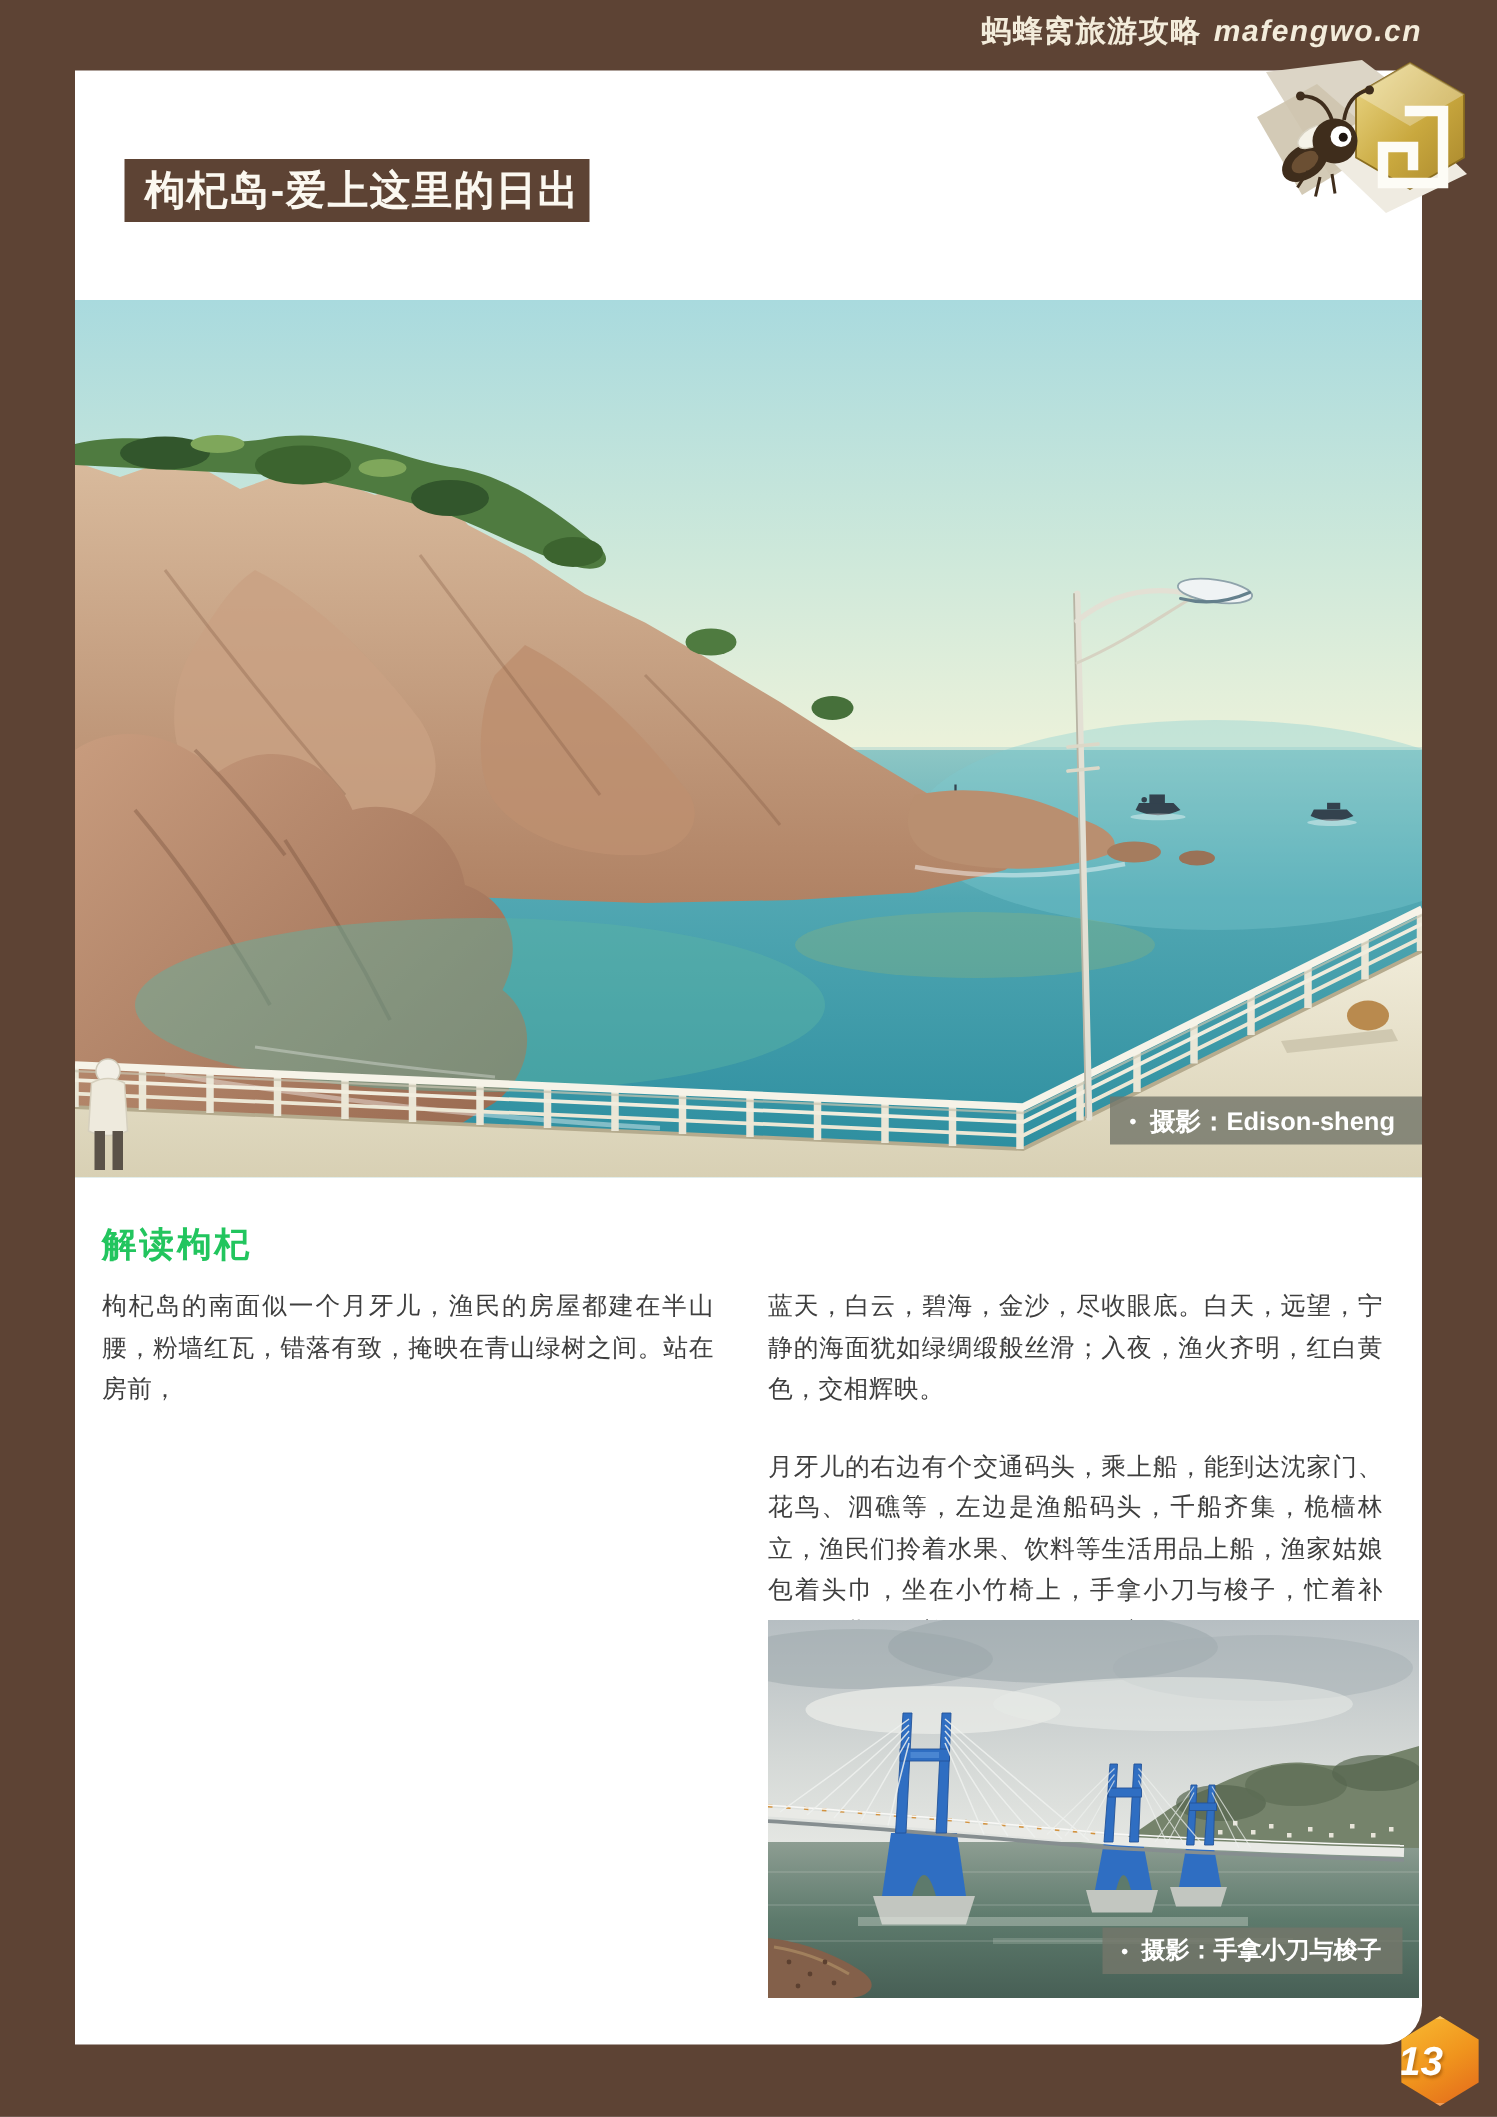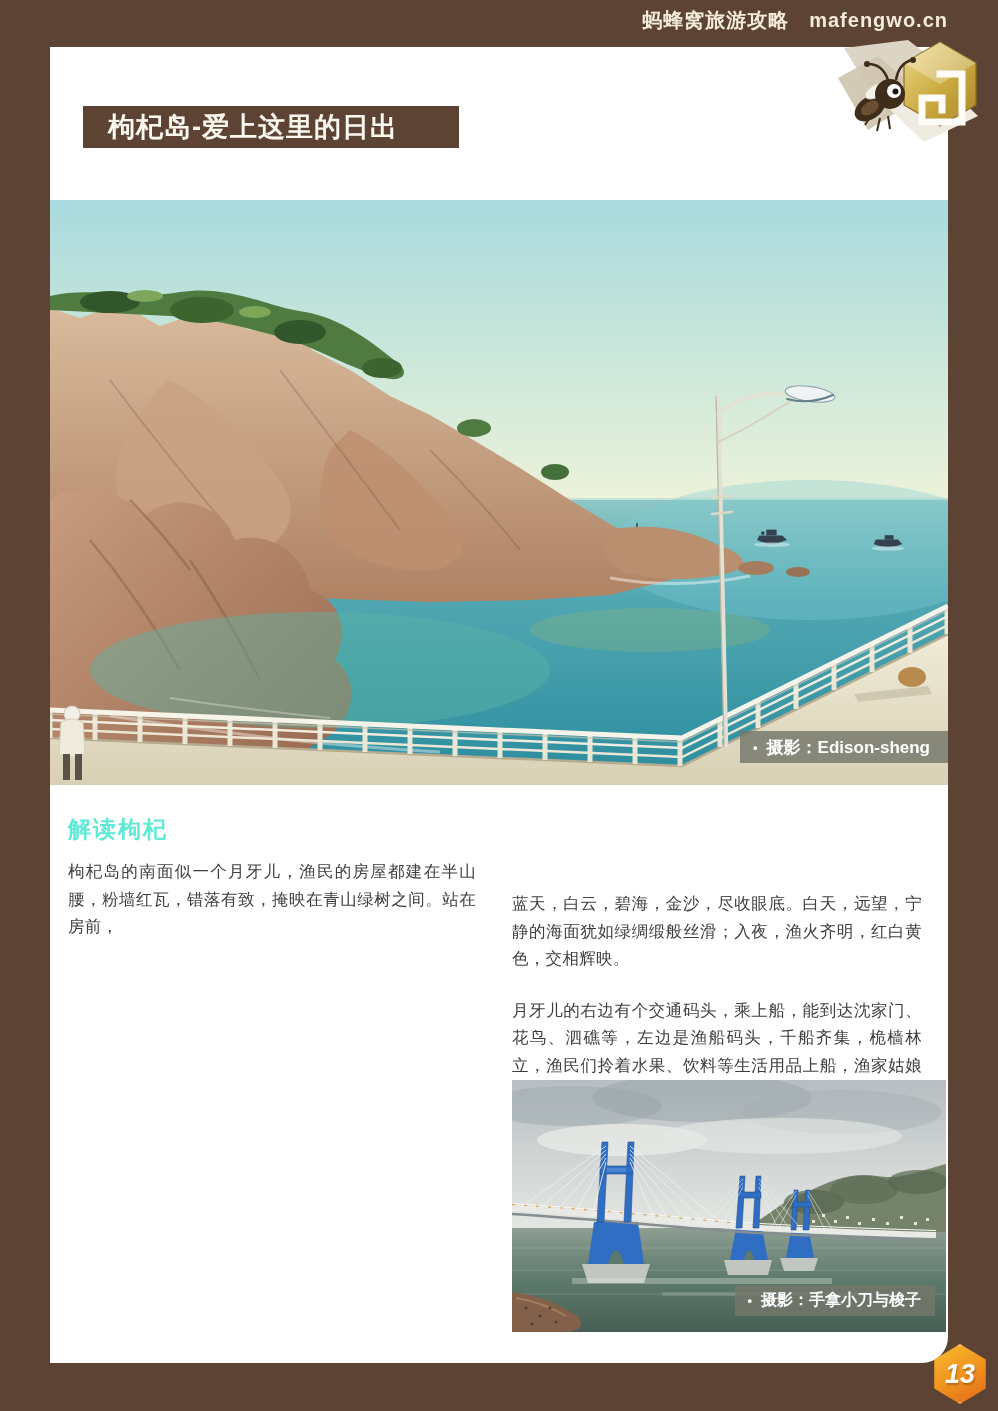--- a/index.html
+++ b/index.html
@@ -12,60 +12,60 @@
   .sheet{
     position:absolute;left:50px;top:47px;width:898px;height:1316px;
     background:#ffffff;border-bottom-right-radius:26px;
   }
   
   .brand{
     position:absolute;top:7px;right:50px;
     color:#f3ecdb;font-size:20px;font-weight:bold;letter-spacing:1px;
     white-space:nowrap;
   }
-  .brand .domain{margin-left:20px;}
+  .brand .domain{margin-left:8px;font-style:italic;}
   
   .corner-logo{position:absolute;left:838px;top:38px;width:160px;height:104px;}
   
   .title-banner{
-    position:absolute;left:83px;top:106px;width:376px;height:42px;
+    position:absolute;left:83px;top:106px;width:310px;height:42px;
     background:#5d4334;color:#fbf8f0;font-size:27px;font-weight:bold;
-    line-height:42px;padding-left:25px;letter-spacing:1px;box-sizing:border-box;
+    line-height:42px;padding-left:7px;letter-spacing:1px;box-sizing:border-box;text-align:center;
   }
   
   .hero-photo{position:absolute;left:50px;top:200px;width:898px;height:585px;overflow:hidden;}
   .bridge-photo{position:absolute;left:512px;top:1080px;width:434px;height:252px;overflow:hidden;}
   .hero-photo svg,.bridge-photo svg{display:block;width:100%;height:100%;}
   .credit{
     position:absolute;display:flex;align-items:center;gap:9px;
     background:rgba(116,118,106,0.82);color:#ffffff;font-weight:bold;
     white-space:nowrap;
   }
   .credit .bullet{font-size:13px;line-height:1;}
   .credit-hero{right:0;top:531px;height:32px;font-size:17px;padding:0 18px 0 13px;}
   .credit-bridge{right:11px;bottom:16px;height:31px;font-size:16px;padding:0 14px 0 12px;}
   
   .section-heading{
     position:absolute;left:68px;top:814px;
-    color:#5eead4;font-size:23px;font-weight:bold;letter-spacing:2px;
+    color:#22c55e;font-size:23px;font-weight:bold;letter-spacing:2px;
   }
   .col{position:absolute;top:858px;}
   .col-left{left:68px;width:408px;}
-  .col-right{left:512px;width:410px;margin-top:32px;}
+  .col-right{left:512px;width:410px;}
   .col p{
     margin:0 0 24px 0;color:#3e3e3e;font-size:16.5px;line-height:27.5px;
     text-align:justify;letter-spacing:0.3px;
   }
   
   .page-badge{
     position:absolute;left:932px;top:1344px;width:56px;height:60px;
     clip-path:polygon(50% 0%,96% 26%,96% 74%,50% 100%,4% 74%,4% 26%);
     background:linear-gradient(150deg,#f9bc33 0%,#f0941d 52%,#e2661b 100%);
     box-shadow:inset 0 0 0 2px rgba(255,255,255,0.28);
-    display:flex;align-items:center;justify-content:center;
+    display:flex;align-items:center;justify-content:flex-start;
   }
   .page-badge span{
     color:#ffffff;font-size:27px;font-weight:bold;font-style:italic;
     text-shadow:1px 2px 2px rgba(120,60,0,0.45);
   }
 </style>
 </head>
 <body>
 
 <div class="canvas">

